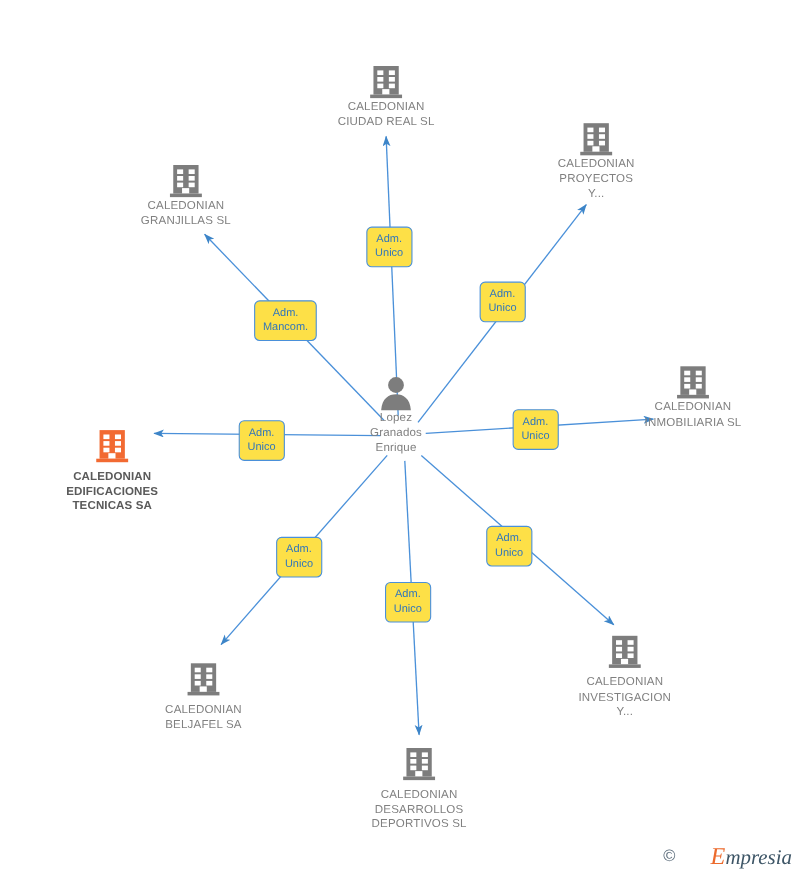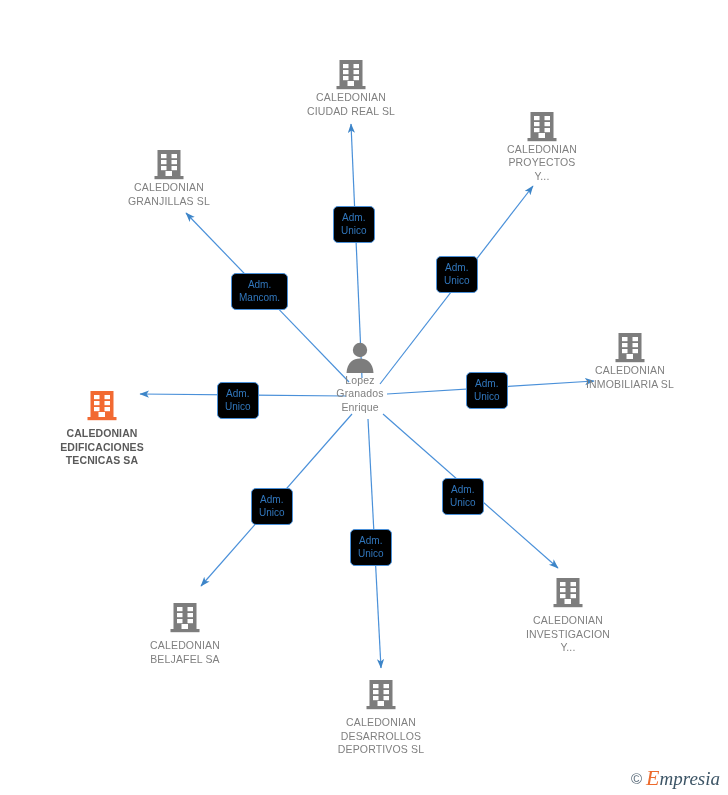--- a/index.html
+++ b/index.html
@@ -51,21 +51,21 @@
     display: block;
   }
   .label-above .node-icon { order: 2; margin-top: 4px; }
   .label-above .node-label { order: 1; }
   .label-below .node-icon { order: 1; }
   .label-below .node-label { order: 2; margin-top: 5px; }
 
   .edge-label {
     position: absolute;
     box-sizing: border-box;
-    background: #000000;
+    background: #fde047;
     border: 1px solid #4a90d9;
     border-radius: 5px;
     padding: 4px 7px 5px 7px;
     color: #3176bb;
     font-size: 10px;
     line-height: 13px;
     text-align: center;
     white-space: pre-line;
     z-index: 5;
   }
@@ -81,20 +81,21 @@
     font-size: 15px;
     color: #5a6b7a;
     line-height: 1;
   }
   .wm-text {
     font-family: "Liberation Serif", serif;
     font-style: italic;
     font-size: 19px;
     color: #3d5566;
     line-height: 1;
+    margin-left: 28px;
   }
   .wm-text .wm-e { color: #ec6a2c; font-size: 22px; }
 </style>
 </head>
 <body>
 
 <div id="canvas">
 
   <svg id="edge-layer" viewBox="0 0 728 795" xmlns="http://www.w3.org/2000/svg">
     <defs>

